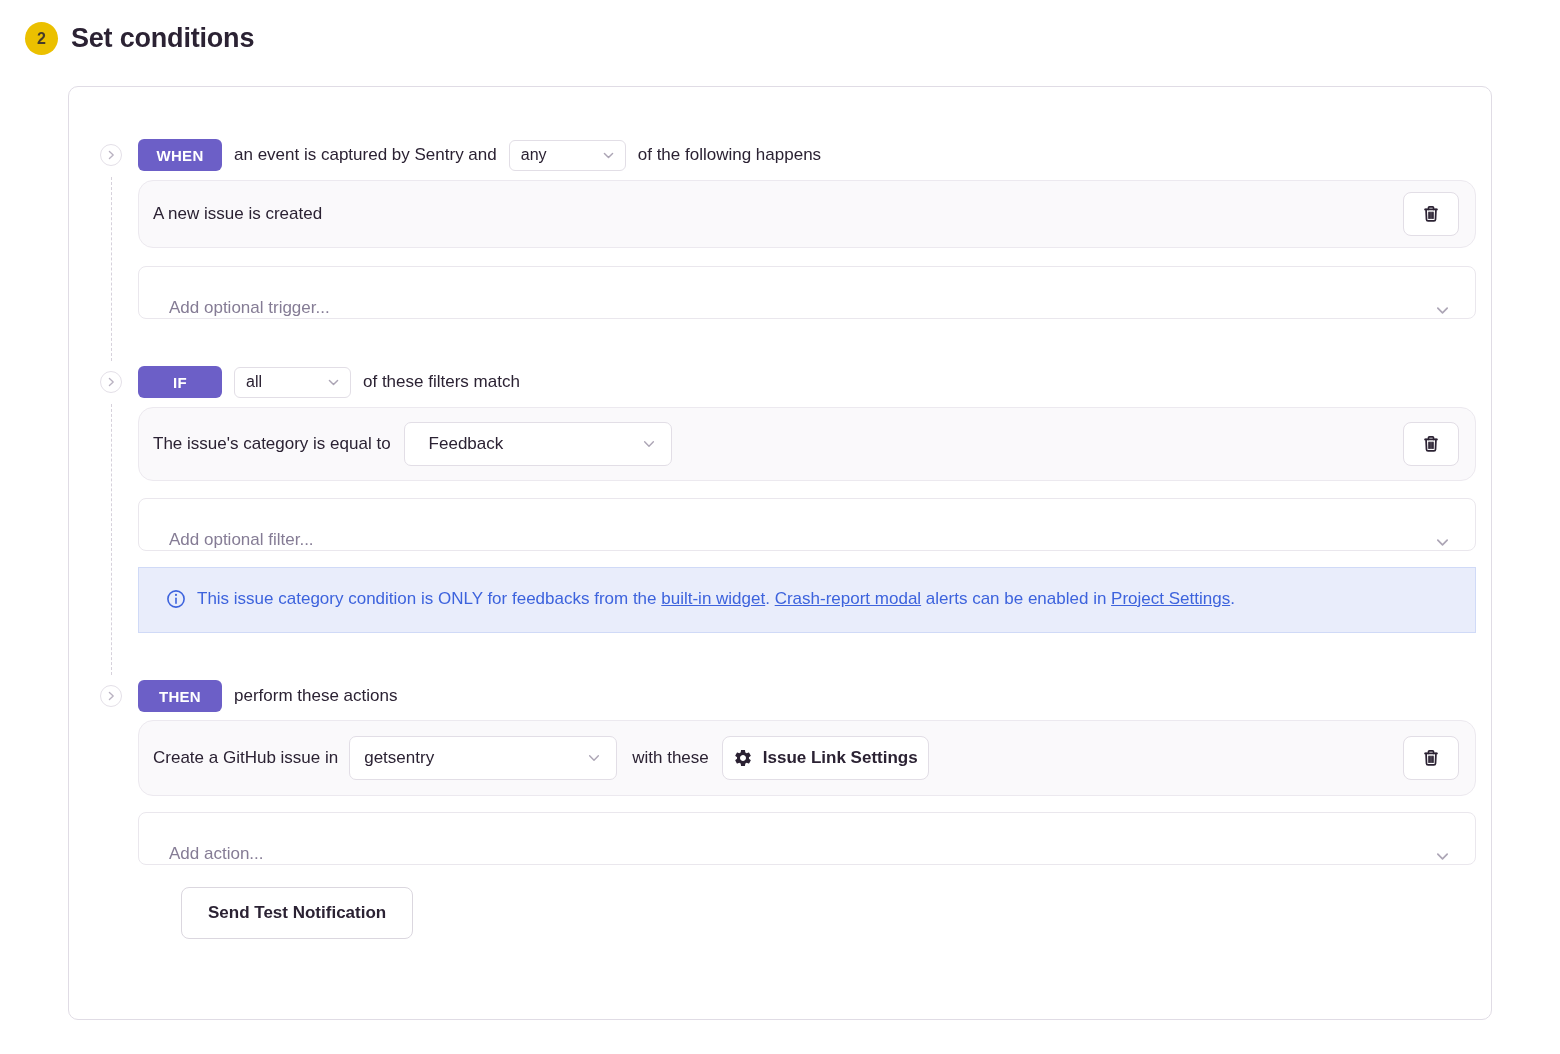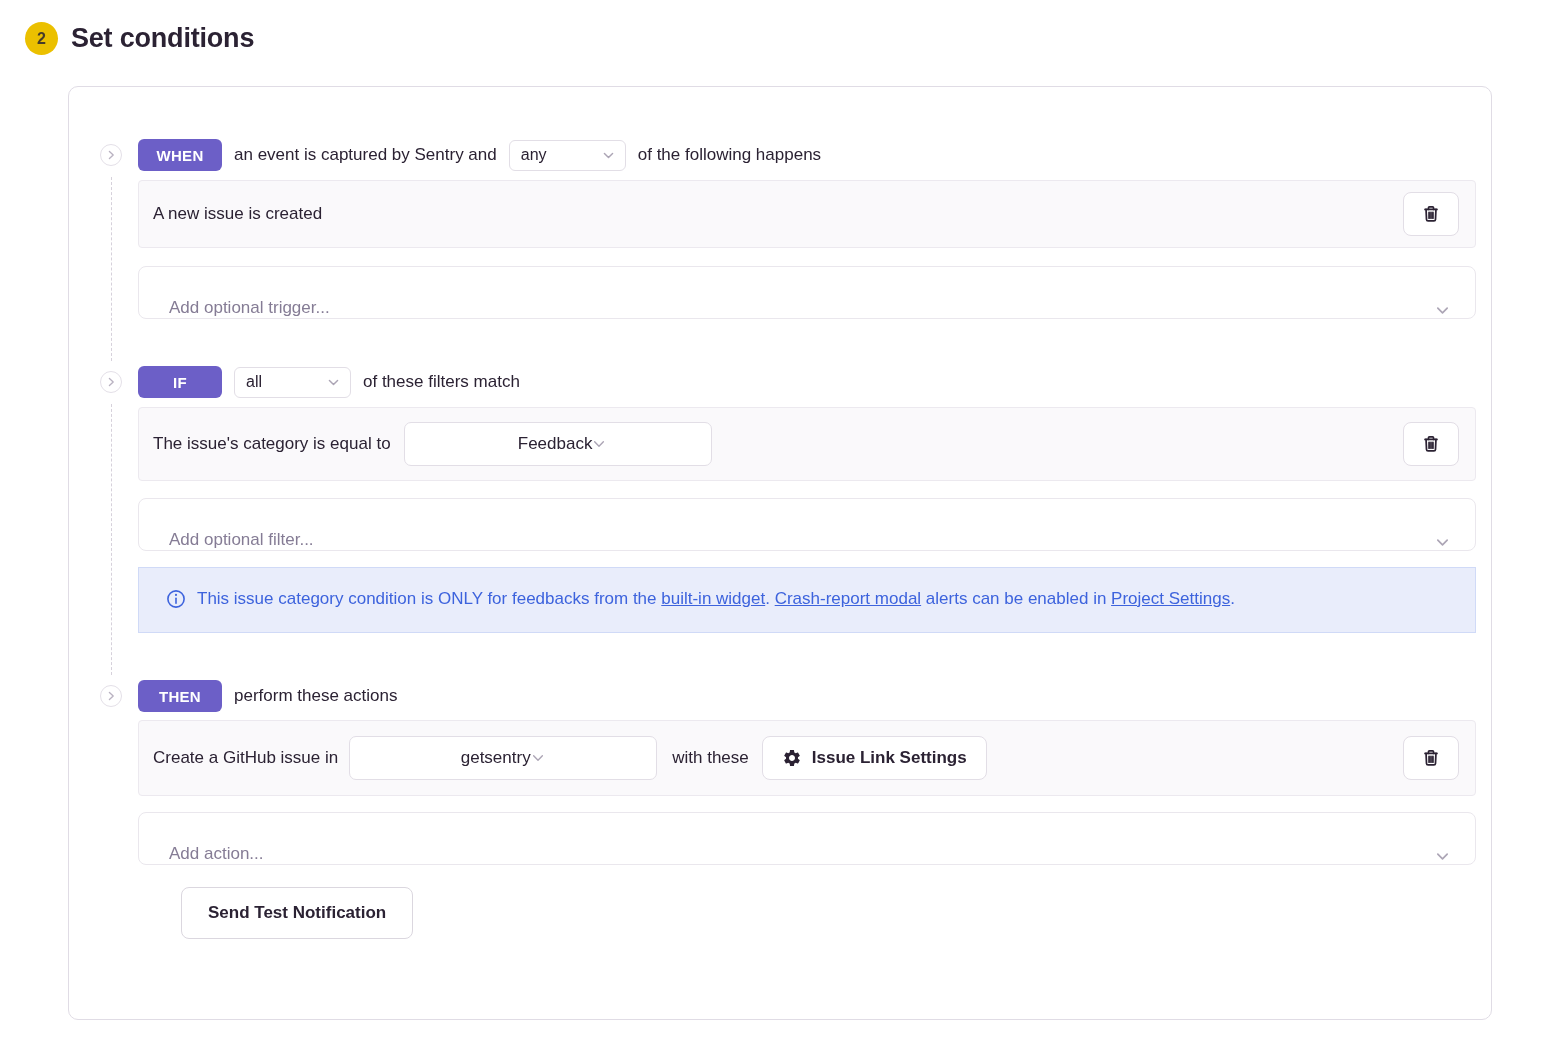--- a/index.html
+++ b/index.html
@@ -49,57 +49,57 @@
   .mini-select {
     width:117px; height:31px; display:flex; align-items:center; justify-content:space-between;
     padding:0 10px 0 11px; border:1px solid #E2DEE6; border-radius:6px;
     background:#fff; font-size:16px; cursor:pointer;
   }
   .chev { color:#ACA5B5; display:flex; align-items:center; }
 
   .rows { margin-top:9px; }
   .static-row {
     display:flex; align-items:center; gap:13px; min-height:67px;
-    background:#FAF9FB; border:1px solid #ECE9EF; border-radius:4px;
+    background:#FAF9FB; border:1px solid #ECE9EF; border-radius:15px;
     padding:11px 16px 11px 14px;
   }
   .row-label { font-size:17px; }
   .trash-btn {
     margin-left:auto; width:56px; height:44px; flex:0 0 auto;
     background:#fff; border:1px solid #E2DEE6; border-radius:8px;
     display:flex; align-items:center; justify-content:center;
     color:#2B2233; cursor:pointer;
   }
   .add-select {
     margin-top:18px; height:53px; display:flex; align-items:flex-end; justify-content:space-between;
     background:#fff; border:1px solid #EAE7ED; border-radius:8px;
     padding:0 25px 0 30px; cursor:pointer;
   }
   .add-select .ph { color:#857C95; font-size:17px; }
 
   .value-select {
-    display:flex; align-items:center; justify-content:center;
-    width:308px; height:44px; background:#fff; border:1px solid #E2DEE6;
+    display:flex; align-items:center; justify-content:space-between;
+    width:268px; height:44px; background:#fff; border:1px solid #E2DEE6;
     border-radius:7px; padding:0 15px 0 24px; font-size:17px; cursor:pointer; flex:0 0 auto;
   }
 
   
   .info-box {
     margin-top:16px; display:flex; gap:11px;
     background:#E9EDFB; border:1px solid #D0DAF7; border-radius:0;
     padding:15px 28px 17px 27px; color:#3D63DD; font-size:17px; line-height:32px;
   }
   .info-icon-wrap { padding-top:6px; flex:0 0 auto; display:flex; }
   .info-text a { color:#3D63DD; text-decoration:underline; cursor:pointer; }
 
   
   .settings-btn {
     display:flex; align-items:center; gap:10px; height:44px; flex:0 0 auto;
     background:#fff; border:1px solid #E2DEE6; border-radius:8px;
-    padding:0 19px; font-size:17px; font-weight:700; color:#2B2233;
+    padding:0 10px; font-size:17px; font-weight:700; color:#2B2233;
     font-family:inherit; cursor:pointer;
   }
   .test-btn {
     margin-top:22px; height:52px; background:#fff; border:1px solid #DBD7DF;
     border-radius:8px; padding:0 26px; font-size:17px; font-weight:700;
     color:#2B2233; font-family:inherit; cursor:pointer;margin-left:43px;
   }
 </style>
 </head>
 <body>

